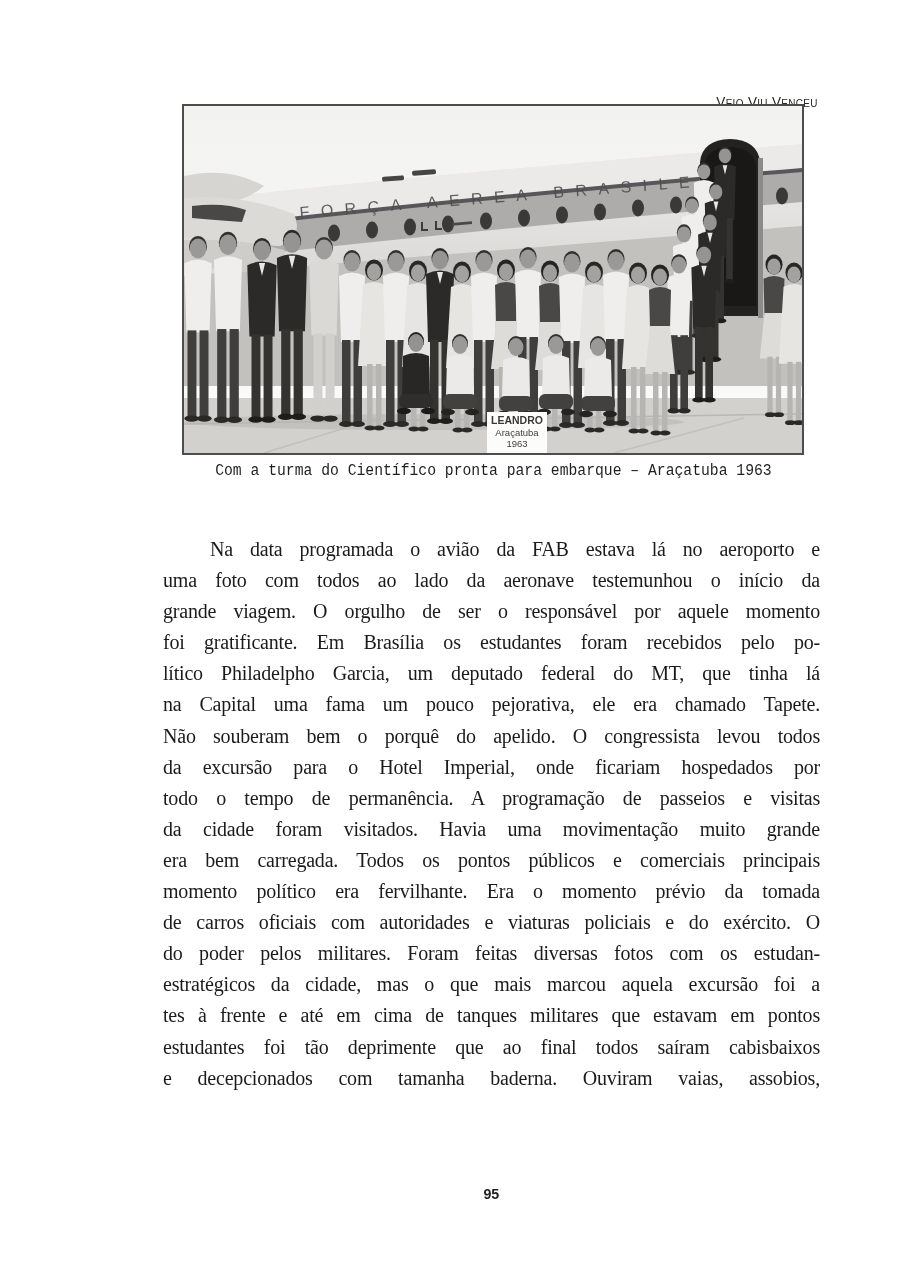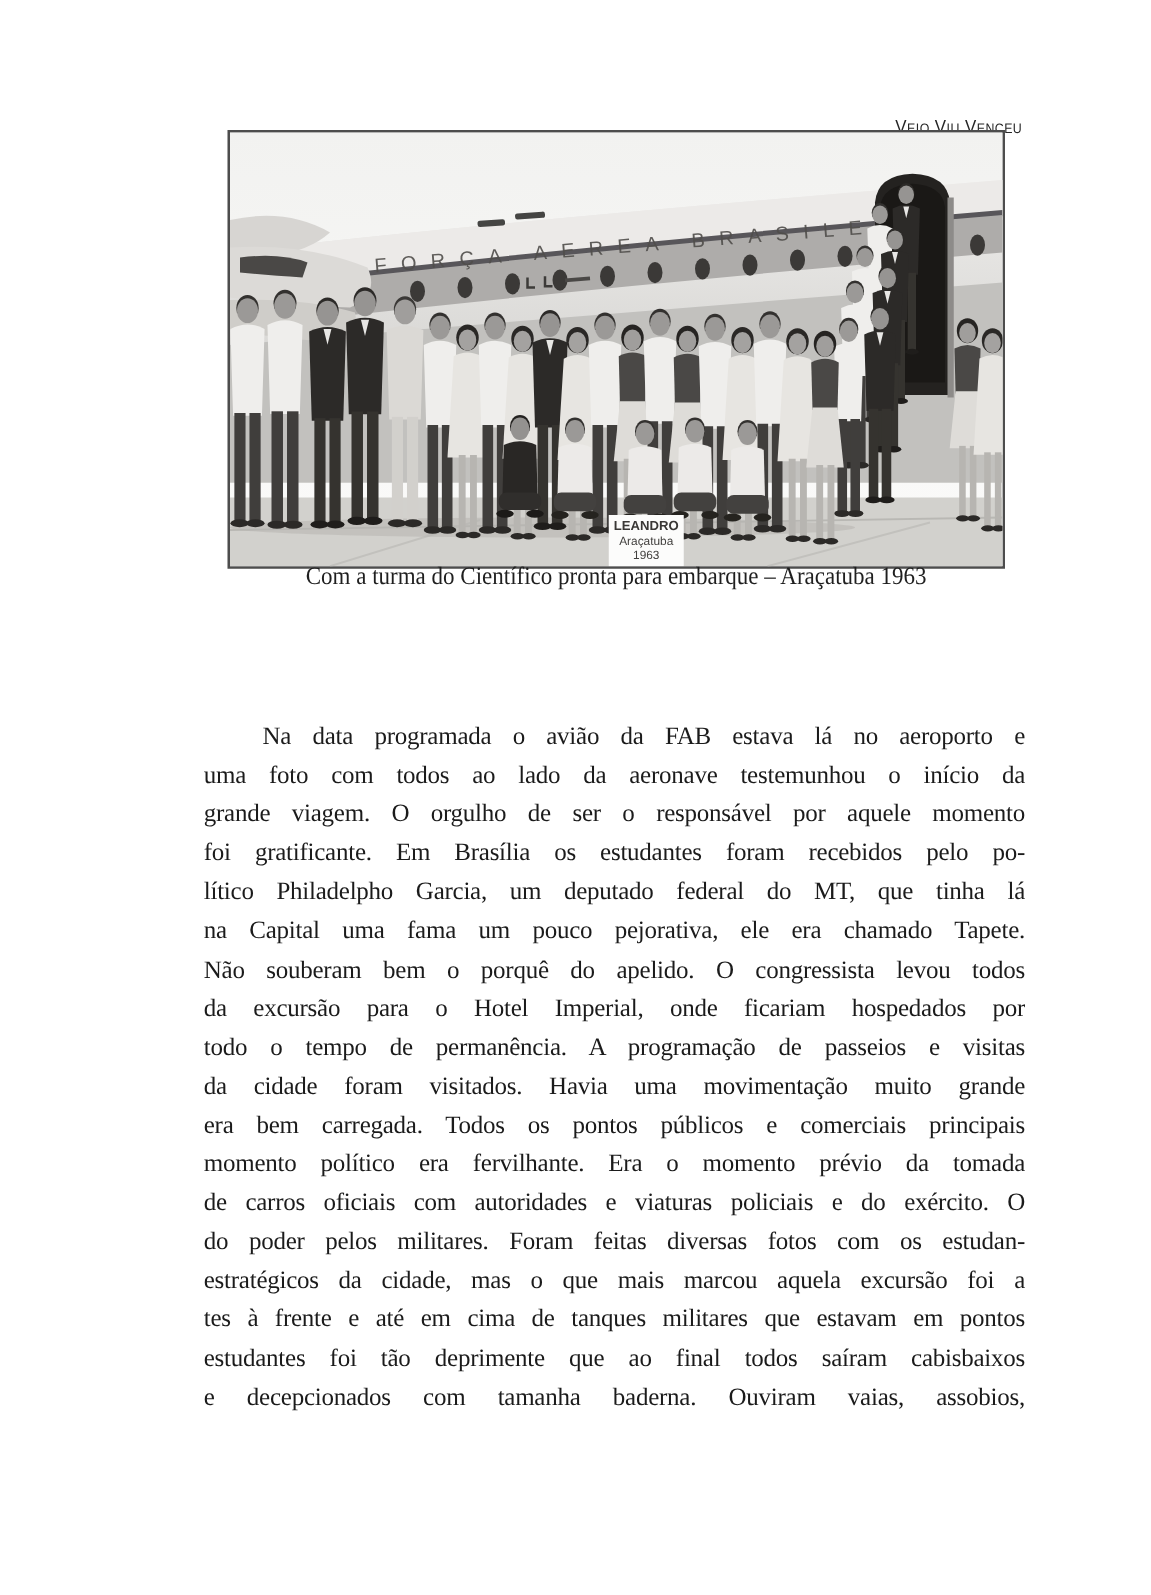--- a/index.html
+++ b/index.html
@@ -35,25 +35,25 @@
     top: 104px;
     width: 622px;
     height: 351px;
     border: 2px solid #4d4d4d;
     background: #f6f6f5;
   }
   .photo-frame svg { display: block; width: 100%; height: 100%; }
   .photo-caption {
     position: absolute;
     left: 182px;
-    top: 450px;
+    top: 462px;
     width: 622px;
     text-align: center;
-    font-family: Liberation Serif, serif;
-    font-size: 20px;
+    font-family: Liberation Mono, monospace;
+    font-size: 16px;
     color: #1f1f1f;
   }
   .photo-caption .condense {
     display: inline-block;
     transform: scaleX(0.92);
     transform-origin: center center;
   }
   .body-text {
     position: absolute;
     left: 163px;
@@ -65,21 +65,21 @@
     font-size: 20px;
     letter-spacing: -0.2px;
     line-height: 31.1px;
     height: 31.1px;
     overflow: hidden;
     text-align: justify;
     text-align-last: justify;
     color: #1b1b1b;
     white-space: normal;
   }
-  .body-text .line.first { text-indent: 47px; margin-top: 40px; }
+  .body-text .line.first { text-indent: 47px; }
   .page-number {
     position: absolute;
     left: 163px;
     top: 1185px;
     width: 657px;
     text-align: center;
     font-family: "Liberation Sans", sans-serif;
     font-size: 15px;
     font-weight: 700;
     color: #222222;
@@ -307,14 +307,17 @@
     <div class="line">era bem carregada. Todos os pontos públicos e comerciais principais</div>
     <div class="line">momento político era fervilhante. Era o momento prévio da tomada</div>
     <div class="line">de carros oficiais com autoridades e viaturas policiais e do exército. O</div>
     <div class="line">do poder pelos militares. Foram feitas diversas fotos com os estudan-</div>
     <div class="line">estratégicos da cidade, mas o que mais marcou aquela excursão foi a</div>
     <div class="line">tes à frente e até em cima de tanques militares que estavam em pontos</div>
     <div class="line">estudantes foi tão deprimente que ao final todos saíram cabisbaixos</div>
     <div class="line">e decepcionados com tamanha baderna. Ouviram vaias, assobios,</div>
   </div>
 
+  <div class="page-number">
+    <span class="condense">95</span>
+  </div>
 
 </div>
 
 </body></html>

